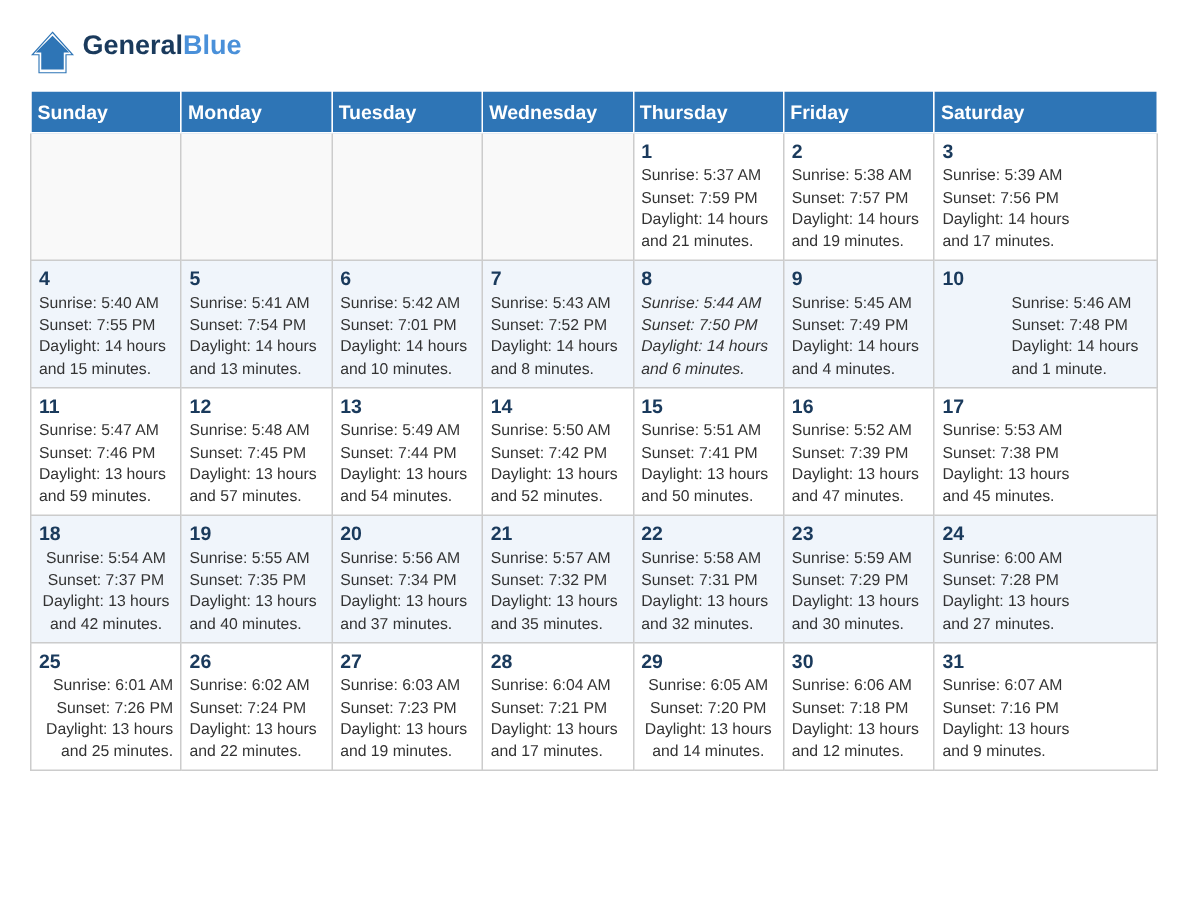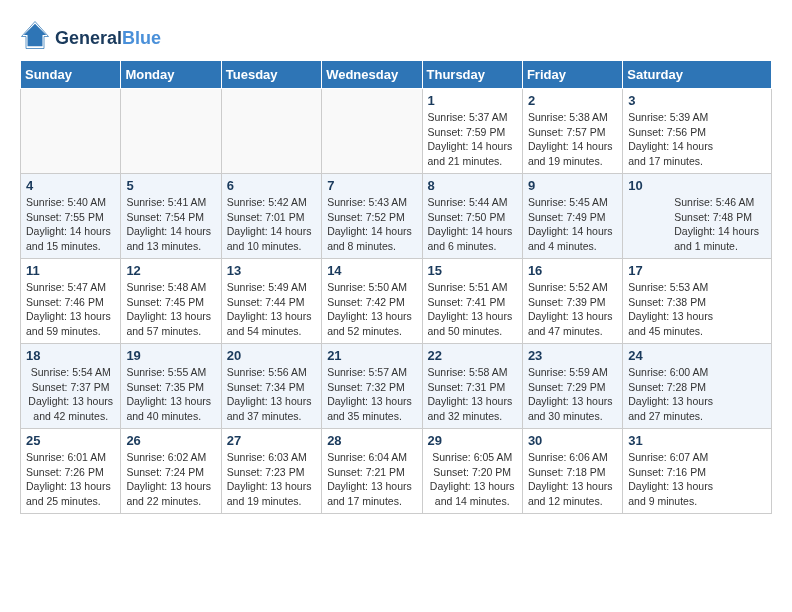--- a/index.html
+++ b/index.html
@@ -11,21 +11,21 @@
       padding: 20px;
     }
     .header-area {
       display: flex;
       justify-content: space-between;
       align-items: flex-start;
       margin-bottom: 10px;
     }
     .logo {
       display: flex;
-      align-items: flex-end;
+      align-items: flex-start;
     }
     .logo-text {
       font-size: 18px;
       font-weight: bold;
       color: #1a3a5c;
       line-height: 1.2;
     }
     .logo-text span {
       color: #4a90d9;
     }
@@ -175,21 +175,21 @@
         </td>
         <td>
           <span class="day-num">7</span>
           <div class="day-info" style="white-space: pre-line;">Sunrise: 5:43 AM
 Sunset: 7:52 PM
 Daylight: 14 hours
 and 8 minutes.</div>
         </td>
         <td>
           <span class="day-num">8</span>
-          <div class="day-info" style="white-space: pre-line;">Sunrise: 5:44 AM
+          <div class="day-info" style="white-space: pre-line; font-style: italic;">Sunrise: 5:44 AM
 Sunset: 7:50 PM
 Daylight: 14 hours
 and 6 minutes.</div>
         </td>
         <td>
           <span class="day-num">9</span>
           <div class="day-info" style="white-space: pre-line;">Sunrise: 5:45 AM
 Sunset: 7:49 PM
 Daylight: 14 hours
 and 4 minutes.</div>
@@ -300,21 +300,21 @@
           <span class="day-num">24</span>
           <div class="day-info" style="white-space: pre-line;">Sunrise: 6:00 AM
 Sunset: 7:28 PM
 Daylight: 13 hours
 and 27 minutes.</div>
         </td>
       </tr>
       <tr>
         <td>
           <span class="day-num">25</span>
-          <div class="day-info" style="white-space: pre-line;">Sunrise: 6:01 AM
+          <div class="day-info" style="white-space: pre-line; text-align: right;">Sunrise: 6:01 AM
 Sunset: 7:26 PM
 Daylight: 13 hours
 and 25 minutes.</div>
         </td>
         <td>
           <span class="day-num">26</span>
           <div class="day-info" style="white-space: pre-line;">Sunrise: 6:02 AM
 Sunset: 7:24 PM
 Daylight: 13 hours
 and 22 minutes.</div>

